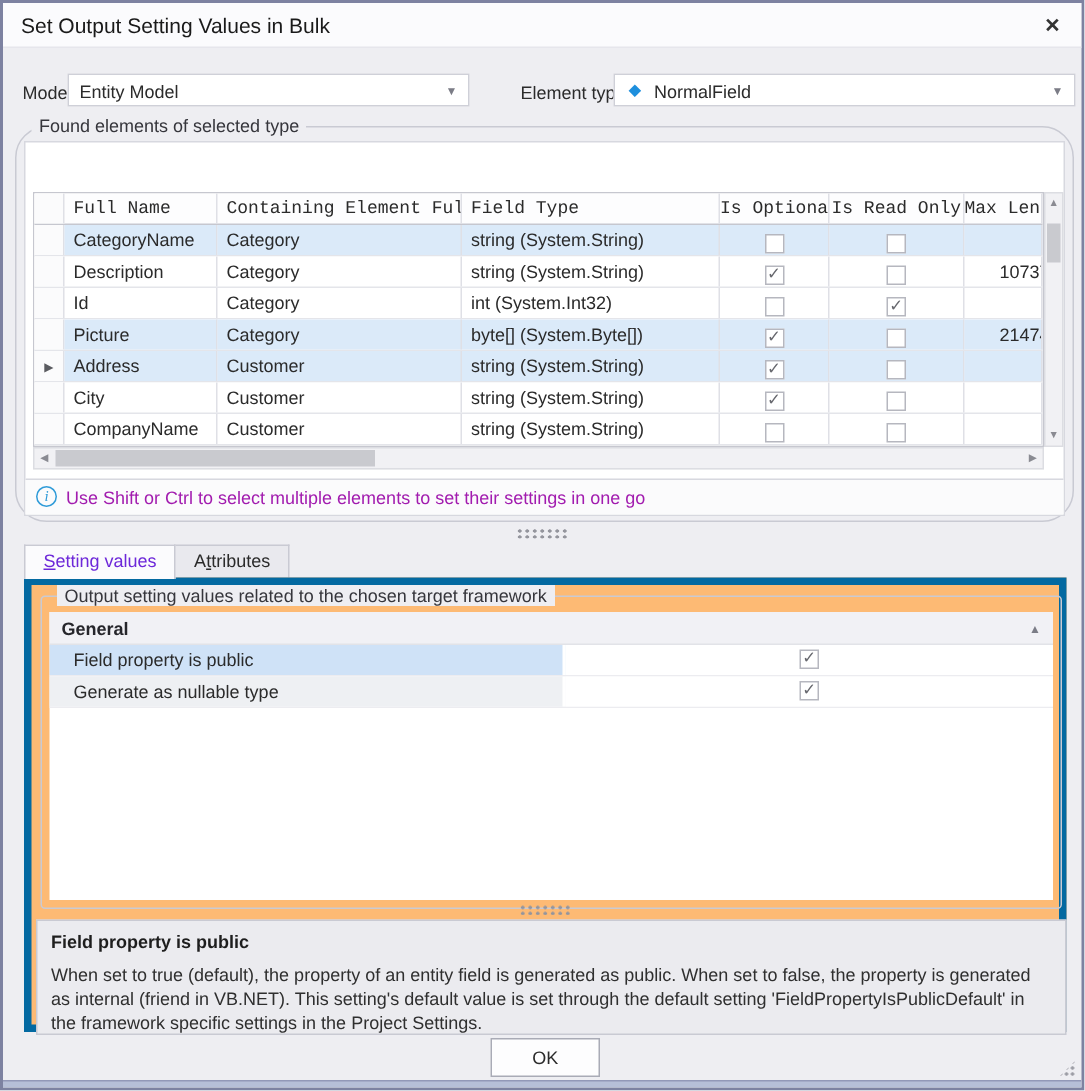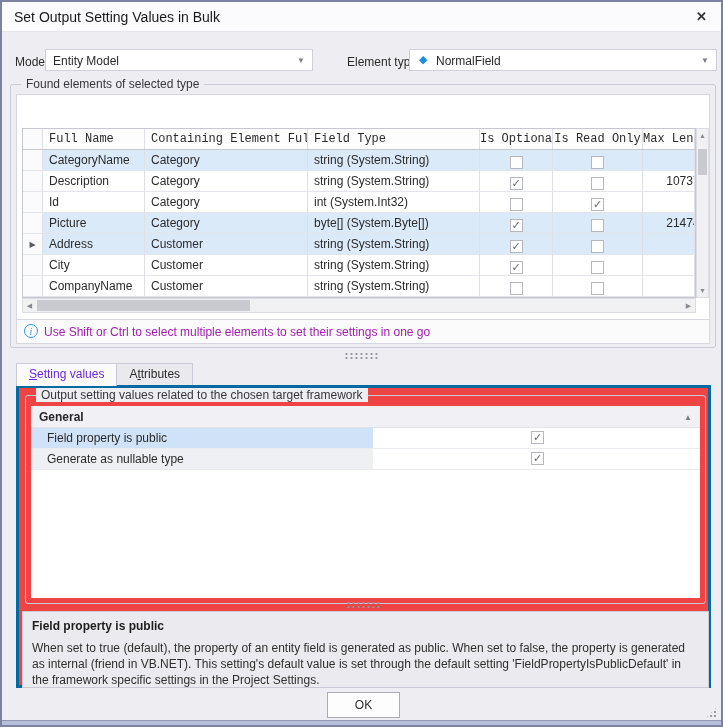--- a/index.html
+++ b/index.html
@@ -20,21 +20,21 @@
   .combo{position:absolute;height:22px;background:#fff;border:1px solid #cfd0d8;}
   .combo-model{left:43px;top:47px;width:268px;}
   .combo-eltype{left:407px;top:47px;width:308px;}
   .combo .val{position:absolute;left:7px;top:4px;white-space:nowrap;}
   .combo-eltype .val{left:26px;}
   .dd-arrow{position:absolute;right:7px;top:6px;font-size:8px;color:#7b7c86;}
   .diamond{position:absolute;left:9px;top:3px;font-size:11px;color:#1e8fdd;}
   
   .groupbox{position:absolute;border:1px solid #c9cad3;border-radius:3px;}
   .gb-title{position:absolute;top:-8px;left:10px;background:#eeeef2;padding:0 5px;white-space:nowrap;color:#36363c;}
-  .gb-elements{left:8px;top:82px;width:706px;height:264px;}
+  .gb-elements{left:8px;top:82px;width:706px;height:264px;border-radius:21px;}
   
   .elements-panel{position:absolute;left:5px;top:9px;width:694px;height:250px;background:#fff;border:1px solid #d7d8df;}
   .drag-band{position:absolute;left:0;right:0;top:0;height:33px;line-height:33px;padding-left:8px;color:#3a3a3a;white-space:nowrap;}
   
   .grid-wrap{position:absolute;left:5px;top:33px;width:674px;height:170px;border:1px solid #c6c7cf;background:#fff;}
   .grow{display:flex;height:21px;}
   .ghead{border-bottom:1px solid #c6c7cf;background:#fdfdfe;font-family:Liberation Mono, monospace;}
   .gcell{height:100%;border-right:1px solid #dfe0e6;padding:3px 0 0 6px;white-space:nowrap;overflow:hidden;position:relative;}
   .gc0{width:20px;flex:none;background:#fbfbfc;padding:0;text-align:center;}
   .gc1{width:102px;flex:none;}
@@ -66,21 +66,21 @@
   .splitter{position:absolute;left:0;right:0;height:8px;}
   .splitter .dots{position:absolute;left:50%;top:1px;width:36px;height:7px;margin-left:-18px;
     background-image:radial-gradient(circle,#94959d 1px,transparent 1.2px);background-size:5px 4px;}
   .split1{top:349px;} 
   
   .tabs{position:absolute;left:14px;top:361px;height:23px;display:flex;}
   .tab{height:22px;padding:3px 12px 0 12px;border:1px solid #c9cad3;border-bottom:none;background:#e9e9ee;white-space:nowrap;margin-right:-1px;}
   .tab.active{background:#fbfbfd;color:#6d28d9;height:23px;z-index:3;}
   .tab .mn{text-decoration:underline;}
   
-  .tab-page{position:absolute;left:14px;top:383px;width:695px;height:303px;border:3px solid #0369a1;background:#ef4444;z-index:2;}
+  .tab-page{position:absolute;left:14px;top:383px;width:695px;height:303px;border:5px solid #0369a1;background:#fdba74;z-index:2;}
   .gb-settings{left:6px;top:7px;width:681px;height:209px;}
   .prop-area{position:absolute;left:5px;top:10px;width:669px;height:192px;background:#fff;}
   .cat-row{position:relative;height:22px;background:#f1f1f5;border-bottom:1px solid #e2e3e8;}
   .cat-label{position:absolute;left:8px;top:4px;font-weight:700;color:#26262b;}
   .cat-arrow{position:absolute;right:8px;top:7px;font-size:8px;color:#7b7c86;}
   .prow{display:flex;height:21px;border-bottom:1px solid #ececf0;}
   .prow .plabel{width:344px;flex:none;padding:3px 0 0 16px;white-space:nowrap;border-right:2px solid #fff;background:#eef0f3;}
   .prow.sel .plabel{background:#cfe2f7;}
   .prow .pvalue{flex:1;background:#fff;text-align:center;}
   .split2{top:212px;}

